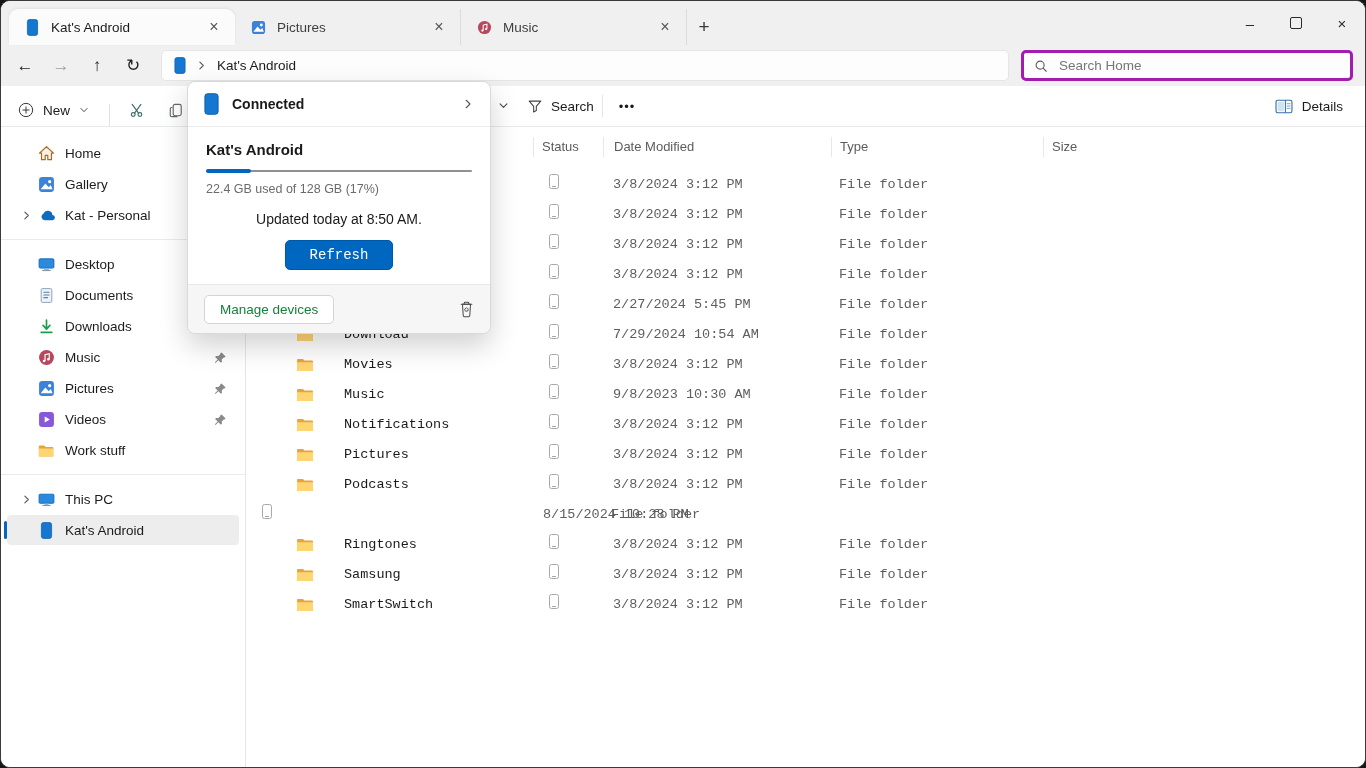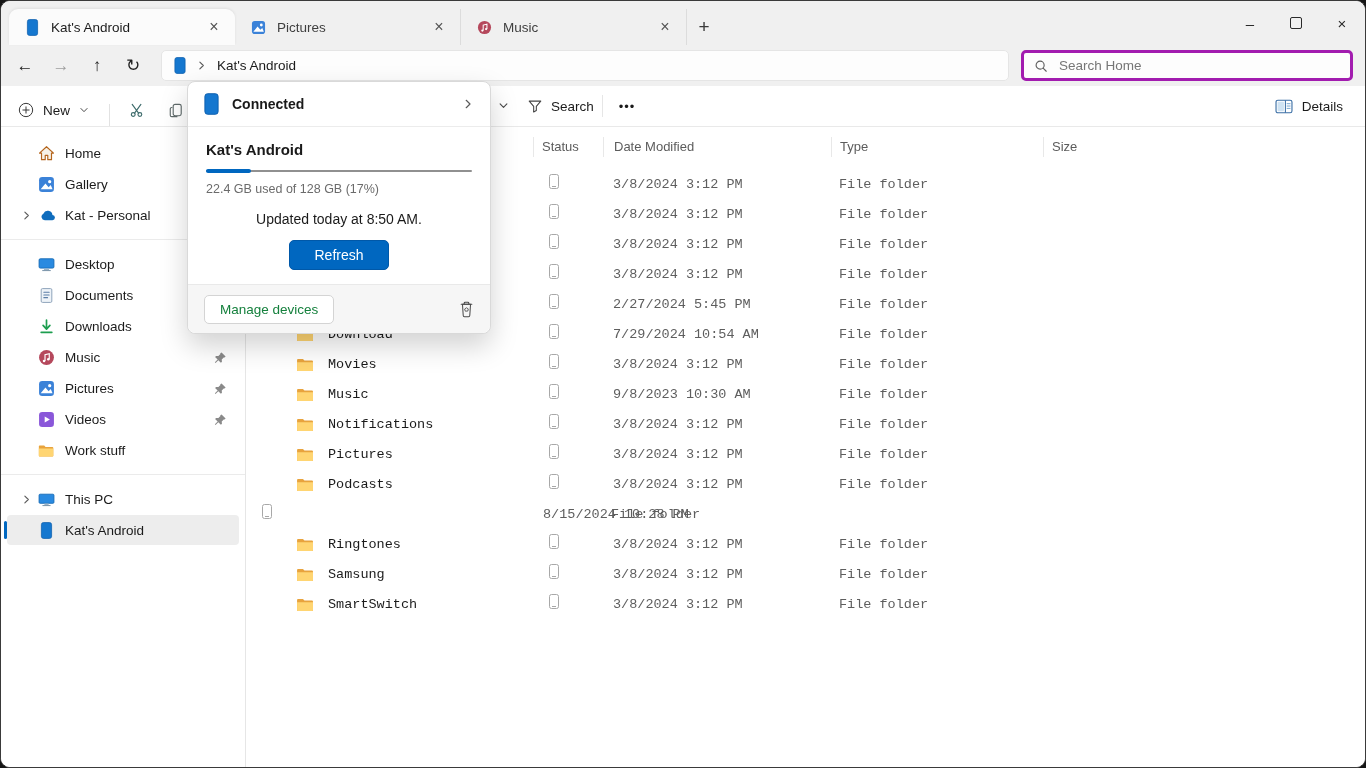--- a/index.html
+++ b/index.html
@@ -76,21 +76,21 @@
   .sb-item.selected::before{content:"";position:absolute;left:-3px;top:6px;bottom:6px;width:3px;background:#0067c0;border-radius:2px;}
   .sb-sep{height:1px;background:#ebebeb;margin:9px 0;}
 
   .files{flex:1;position:relative;overflow:hidden;}
   .cols-header{display:grid;grid-template-columns:287px 70px 228px 212px 1fr;align-items:center;height:36px;margin-top:2px;}
   .hcell{font-size:13px;color:#5c5c5c;height:20px;line-height:20px;padding-left:8px;border-left:1px solid #e8e8e8;}
   .hcell.first{border-left:none;}
   .hcell.date{padding-left:10px;}
   .rows{margin-top:4px;font-family:Liberation Mono, monospace;}
   .row{display:grid;grid-template-columns:287px 70px 228px 212px 1fr;align-items:center;height:30px;}
-  .c-name{display:flex;align-items:center;padding-left:50px;gap:13px;font-size:13.5px;color:#1b1b1b;overflow:hidden;white-space:nowrap;}
+  .c-name{display:flex;align-items:center;padding-left:50px;gap:29px;font-size:13.5px;color:#1b1b1b;overflow:hidden;white-space:nowrap;}
   .c-name svg{width:19px;height:15px;flex-shrink:0;}
   .c-status{padding-left:16px;}
   .status-phone{display:inline-block;width:8px;height:13px;border:1.2px solid #a8a8a8;border-radius:2.5px;position:relative;}
   .status-phone::after{content:"";position:absolute;bottom:1px;left:2px;right:2px;height:1.2px;background:#a8a8a8;}
   .c-date,.c-type,.c-size{font-size:13.5px;color:#5e5e5e;white-space:nowrap;}
   .c-date{padding-left:10px;}
   .c-type{padding-left:8px;}
 
   
   .popup{position:absolute;left:186px;top:80px;width:304px;height:253px;background:#fff;border:1px solid #d9d9d9;
@@ -101,21 +101,21 @@
   .pp-chev{margin-left:auto;display:flex;}
   .pp-chev svg{width:12px;height:12px;}
   .pp-body{padding:12px 18px 0;flex:1;}
   .pp-device{font-size:15px;font-weight:700;color:#1a1a1a;margin:2px 0 11px;}
   .pp-bar{position:relative;height:4px;margin-bottom:9px;}
   .pp-track{position:absolute;top:1px;left:0;right:0;height:2px;background:#909090;border-radius:2px;}
   .pp-fill{position:absolute;top:0;left:0;height:4px;background:#0067c0;border-radius:2px;}
   .pp-storage{font-size:12.5px;color:#6b6b6b;margin-bottom:15px;}
   .pp-updated{text-align:center;font-size:14px;color:#1a1a1a;margin-bottom:13px;}
   .pp-refresh{display:block;margin:12px auto;background:#0067c0;color:#fff;border:1px solid #0058a8;border-radius:5px;
-    padding:6px 24px;font-size:14px;font-family:Liberation Sans, sans-serif;}
+    padding:6px 24px;font-size:14px;font-family:Liberation Mono, monospace;}
   .pp-foot{height:48px;background:#f6f6f6;border-top:1px solid #e9e9e9;border-radius:0 0 8px 8px;
     display:flex;align-items:center;padding:0 16px;flex-shrink:0;}
   .pp-manage{background:#fff;border:1px solid #d4d4d4;border-radius:5px;padding:6px 15px;font-size:13.5px;color:#15803d;
     font-family:"Liberation Sans",sans-serif;}
   .pp-trash{margin-left:auto;display:flex;}
   .pp-trash svg{width:15px;height:18px;}
 </style>
 </head>
 <body>
 

